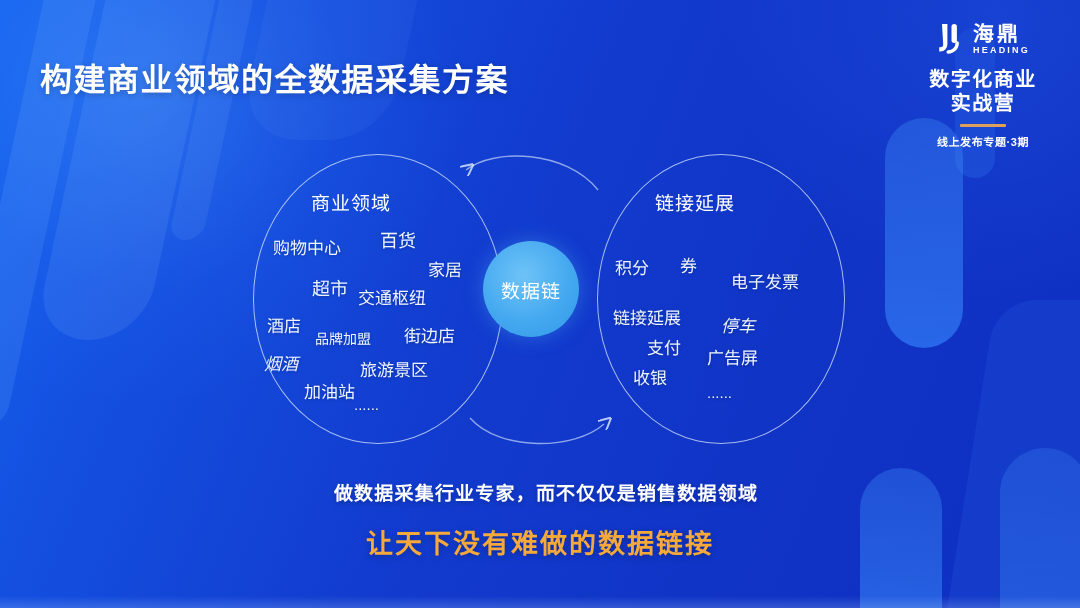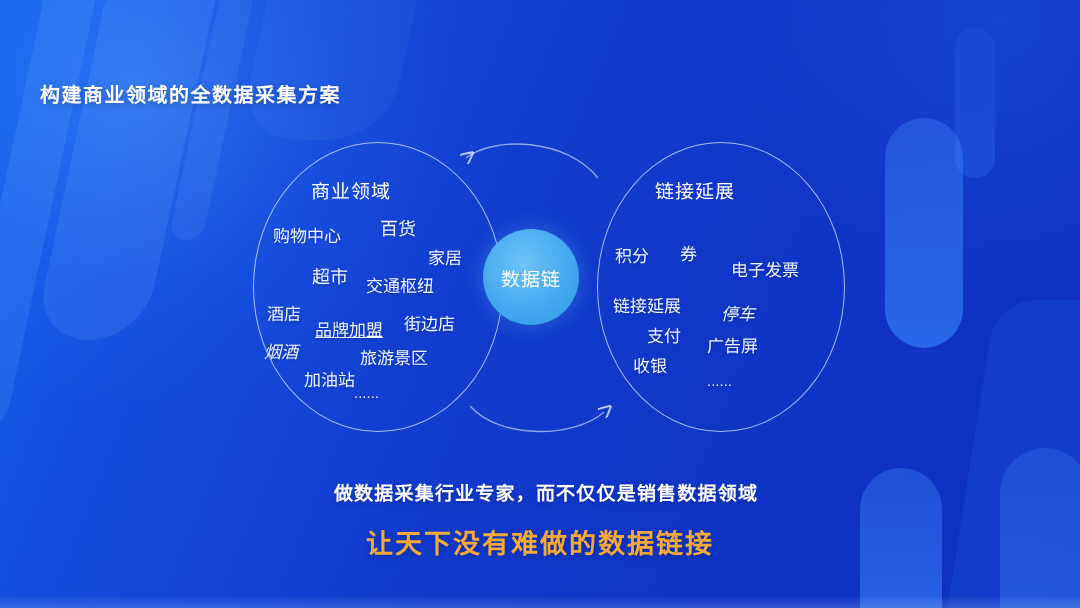--- a/index.html
+++ b/index.html
@@ -63,25 +63,24 @@
   }
 
   .bottom-fade {
     position: absolute; left: 0; right: 0; bottom: 0; height: 12px;
     background: linear-gradient(180deg, rgba(255,255,255,0) 0%, rgba(180,210,255,.22) 100%);
   }
 
   
   .title {
     position: absolute; left: 40px; top: 54px;
-    font-size: 20px; font-weight: bold; color: #ffffff;
+    font-size: 32px; font-weight: bold; color: #ffffff;
     letter-spacing: 1.5px;
     text-shadow: 0 2px 6px rgba(0,0,0,.22);
     white-space: nowrap;
-    margin-top: 25px;
   }
 
   
   .logo-block {
     position: absolute; right: 22px; top: 22px;
     width: 150px; text-align: center; color: #ffffff;
   }
   .logo-row { display: flex; align-items: center; justify-content: center; gap: 7px; }
   .logo-mark { width: 30px; height: 34px; flex: none; }
   .logo-wordmark { text-align: left; line-height: 1; }
@@ -94,21 +93,21 @@
   .logo-line2 {
     font-size: 20px; font-weight: bold; letter-spacing: 1.5px; line-height: 1.22;
   }
   .logo-divider {
     width: 46px; height: 3px; margin: 8px auto 6px;
     background: #e0a05a; border-radius: 1px;
   }
   .logo-sub { font-size: 11px; font-weight: bold; letter-spacing: .6px; }
 
   
-  .diagram { position: absolute; left: 0; top: 132px; width: 1080px; height: 310px; }
+  .diagram { position: absolute; left: 0; top: 144px; width: 1080px; height: 310px; }
 
   .venn-circle {
     position: absolute; border-radius: 50%;
     border: 1.4px solid rgba(225,238,255,.72);
     box-sizing: border-box;
   }
   .venn-circle.left  { left: 253px; top: 10px; width: 250px; height: 290px; }
   .venn-circle.right { left: 597px; top: 10px; width: 248px; height: 290px; }
 
   .venn-title {
@@ -162,20 +161,37 @@
     <div class="edge-slab"></div>
     <div class="pill p4"></div>
     <div class="pill p1"></div>
     <div class="pill p2"></div>
     <div class="pill p3"></div>
     <div class="bottom-fade"></div>
   </div>
 
   <div class="title">构建商业领域的全数据采集方案</div>
 
+  <div class="logo-block">
+    <div class="logo-row">
+      <svg class="logo-mark" viewBox="0 0 30 34">
+        <path d="M6 2 h5.4 v20.5 a7 7 0 0 1 -7 7 h-1.2 v-4.2 h1.2 a2.8 2.8 0 0 0 2.8 -2.8 z" fill="#ffffff"></path>
+        <rect x="15.5" y="2" width="5.4" height="19" rx="2.7" fill="#ffffff"></rect>
+        <path d="M21.2 21 a9 9 0 0 1 -9 9" fill="none" stroke="#ffffff" stroke-width="3.4" stroke-linecap="round"></path>
+      </svg>
+      <div class="logo-wordmark">
+        <div class="logo-cn">海鼎</div>
+        <div class="logo-en">HEADING</div>
+      </div>
+    </div>
+    <div class="logo-line1">数字化商业</div>
+    <div class="logo-line2">实战营</div>
+    <div class="logo-divider"></div>
+    <div class="logo-sub">线上发布专题·3期</div>
+  </div>
 
   <div class="diagram">
 
     <svg class="arrow" viewBox="0 0 1080 310">
       <defs>
         <marker id="ah-left" markerWidth="9" markerHeight="9" refX="7" refY="4.5" orient="auto">
           <path d="M9,0 L0,4.5 L9,9" fill="none" stroke="rgba(225,238,255,.80)" stroke-width="1.4"></path>
         </marker>
         <marker id="ah-right" markerWidth="9" markerHeight="9" refX="2" refY="4.5" orient="auto">
           <path d="M0,0 L9,4.5 L0,9" fill="none" stroke="rgba(225,238,255,.80)" stroke-width="1.4"></path>
@@ -189,23 +205,23 @@
     <div class="venn-circle right"></div>
 
     <div class="venn-title left">商业领域</div>
     <div class="venn-title right">链接延展</div>
 
     <div id="left-tags">
         <span class="tag" style="left: 273px; top: 90px; font-size: 17px;">购物中心</span>
         <span class="tag" style="left: 380px; top: 82px; font-size: 18px;">百货</span>
         <span class="tag" style="left: 428px; top: 112px; font-size: 17px;">家居</span>
         <span class="tag" style="left: 312px; top: 130px; font-size: 18px;">超市</span>
-        <span class="tag" style="left: 358px; top: 140px; font-size: 17px; margin-left: 8px;">交通枢纽</span>
+        <span class="tag" style="left: 358px; top: 140px; font-size: 17px;">交通枢纽</span>
         <span class="tag" style="left: 267px; top: 168px; font-size: 17px; text-align: right;">酒店</span>
-        <span class="tag" style="left: 315px; top: 184px; font-size: 17px; text-decoration: underline;">品牌加盟</span>
+        <span class="tag" style="left: 315px; top: 184px; font-size: 14px;">品牌加盟</span>
         <span class="tag" style="left: 404px; top: 178px; font-size: 17px;">街边店</span>
         <span class="tag" style="left: 264px; top: 206px; font-size: 17px; font-style: italic;">烟酒</span>
         <span class="tag" style="left: 360px; top: 212px; font-size: 17px;">旅游景区</span>
         <span class="tag" style="left: 304px; top: 234px; font-size: 17px;">加油站</span>
         <span class="tag" style="left: 354px; top: 252px; font-size: 15px;">......</span>
       </div>
     <div id="right-tags">
         <span class="tag" style="left: 615px; top: 110px; font-size: 17px;">积分</span>
         <span class="tag" style="left: 680px; top: 108px; font-size: 17px;">券</span>
         <span class="tag" style="left: 731px; top: 124px; font-size: 17px;">电子发票</span>

